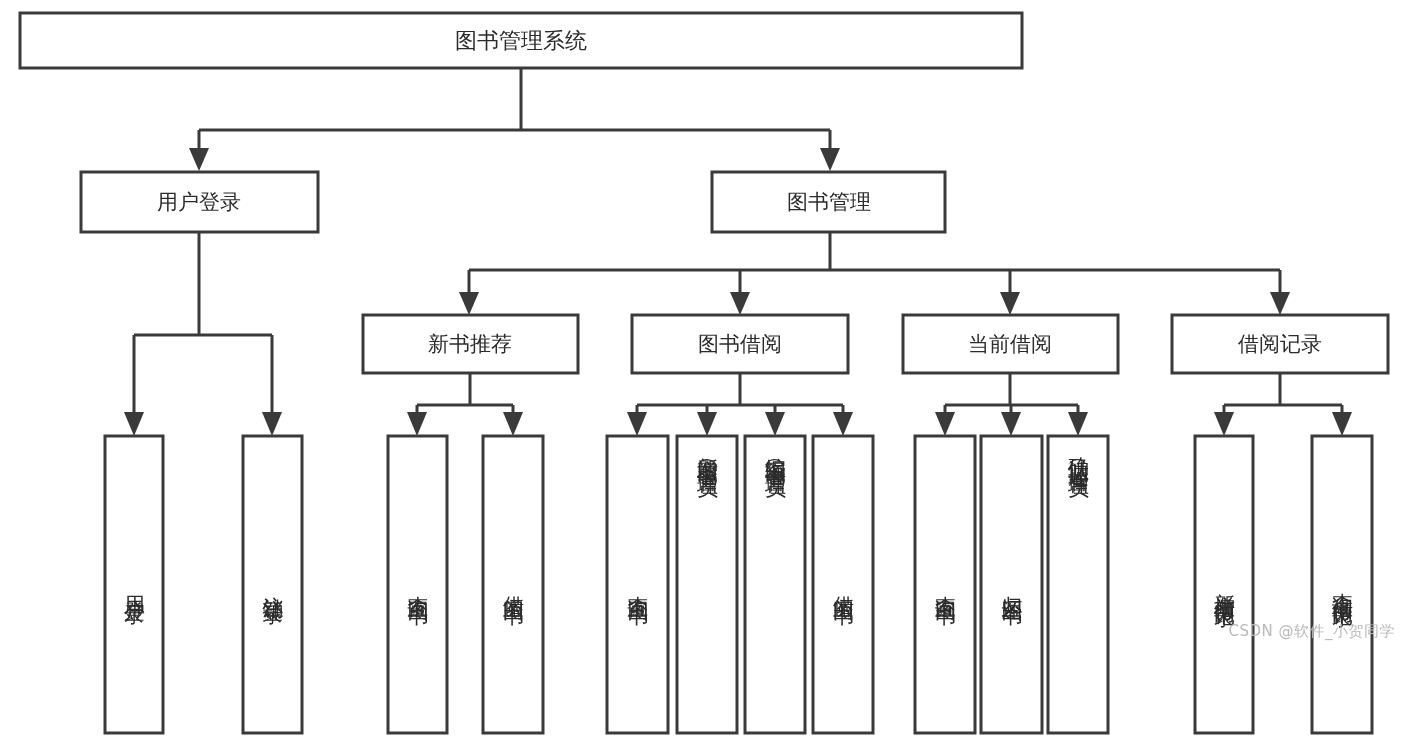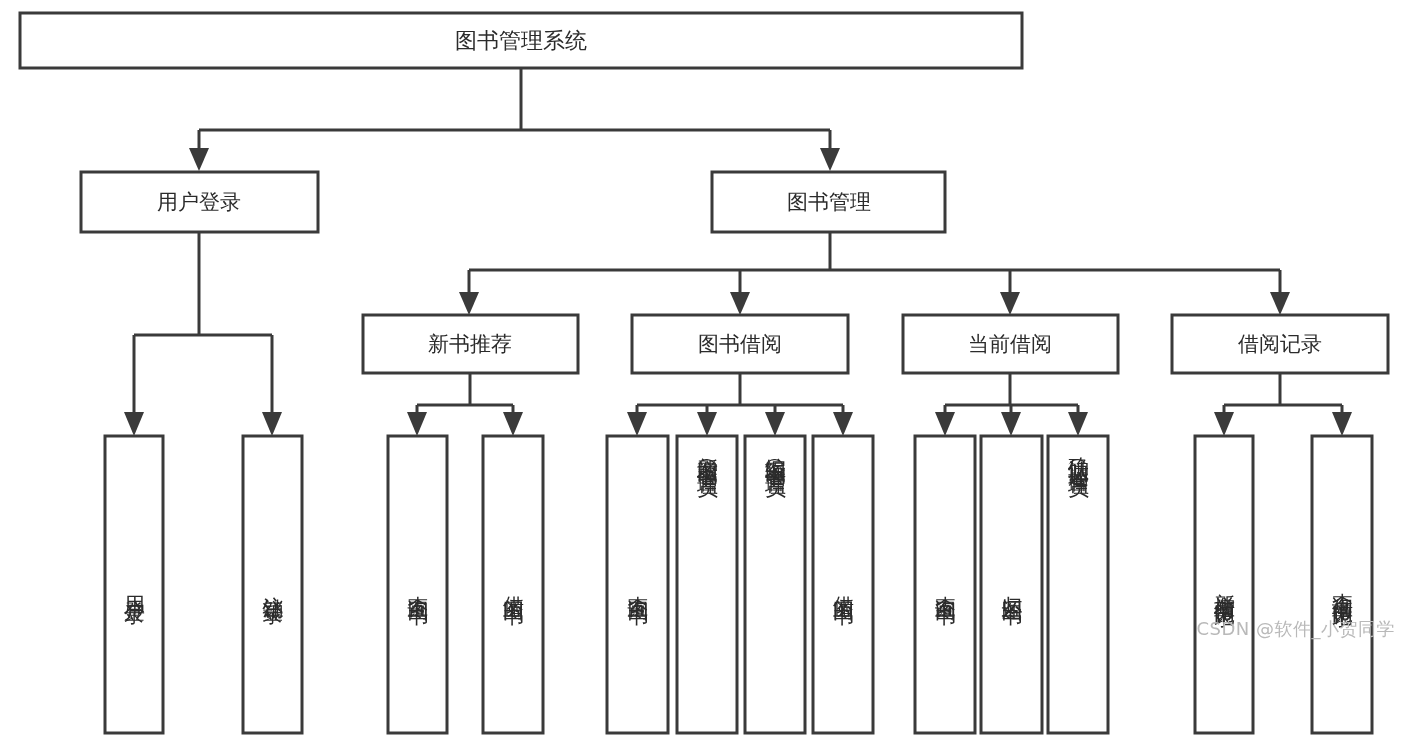--- a/index.html
+++ b/index.html
@@ -65,21 +65,21 @@
   }
   .arrow-head {
     fill: #3a3a3a;
     stroke: none;
   }
   .watermark {
     position: absolute;
     right: 10px;
     bottom: 6px;
     font-family: "DejaVu Sans", "Liberation Sans", sans-serif;
-    font-size: 18px;
+    font-size: 15px;
     color: #b9b9b9;
     white-space: nowrap;
     letter-spacing: 0.5px;
   }
 </style>
 </head>
 <body>
 
 <div id="diagram-root">
 

